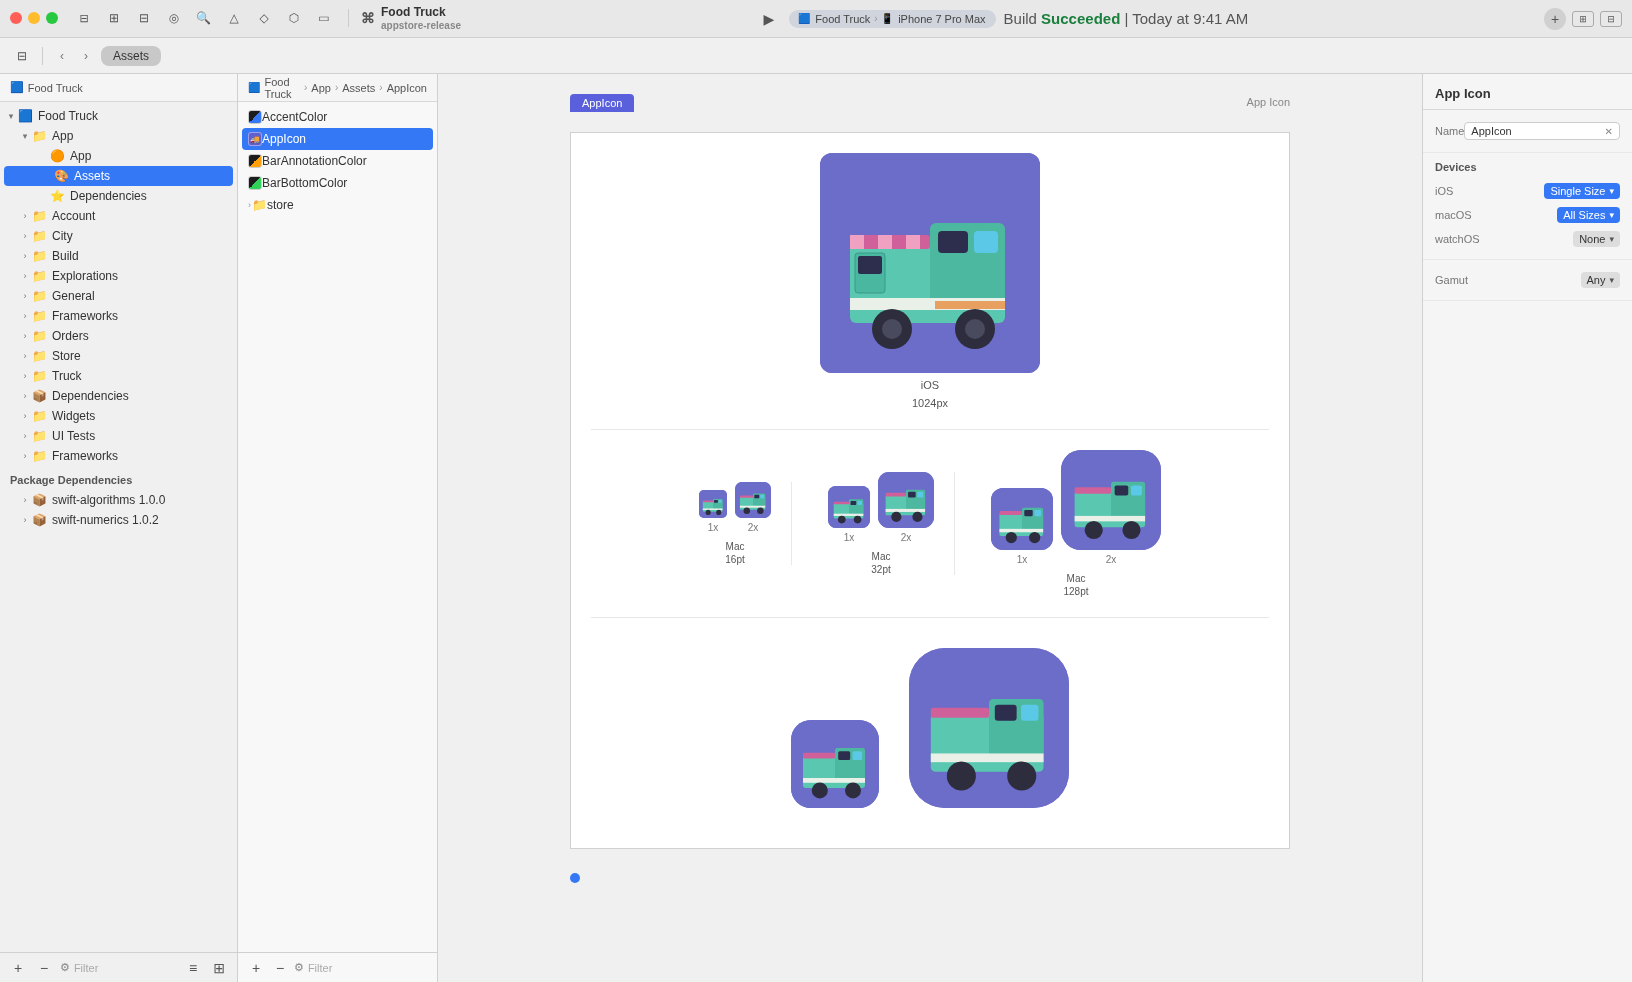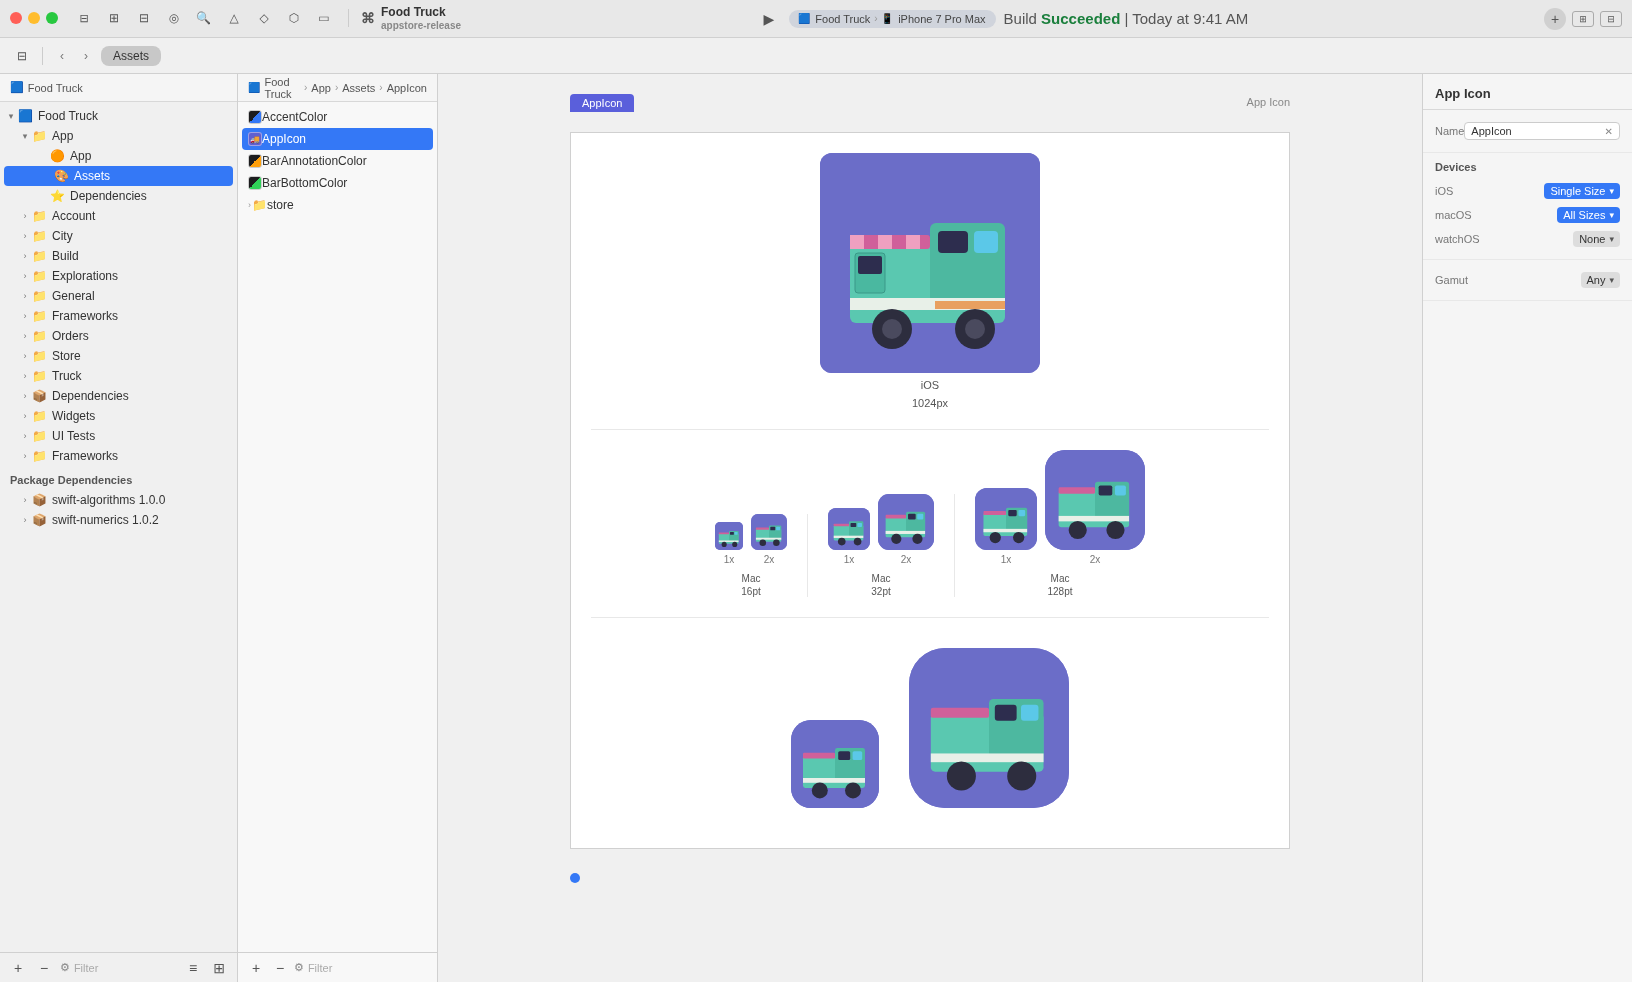--- a/index.html
+++ b/index.html
@@ -420,21 +420,21 @@
 
               <rect x="115" y="148" width="70" height="8" fill="#e8a060"></rect>
             </svg>
           </div>
           <div class="ios-label">iOS</div>
           <div class="ios-sublabel">1024px</div>
         </div>
 
         <div style="width:100%;height:1px;background:#e8e8e8;"></div>
 
-        <div style="display:flex;gap:0;width:100%;justify-content:center;align-items:flex-end;">
+        <div style="display:flex;gap:16px;width:100%;justify-content:center;align-items:center;">
 
           <div style="display:flex;flex-direction:column;align-items:center;gap:8px;padding:0 20px;border-right:1px solid #e8e8e8;">
             <div style="display:flex;align-items:flex-end;gap:8px;">
               <div style="display:flex;flex-direction:column;align-items:center;gap:4px;">
                 <div style="width:28px;height:28px;border-radius:5px;overflow:hidden;background:#7070d0;">
                   <svg width="28" height="28" viewBox="0 0 220 220">
                       <rect width="220" height="220" fill="#6b6dc8"></rect>
                       <rect x="30" y="90" width="155" height="80" rx="6" fill="#5ac8b0"></rect>
                       <rect x="110" y="70" width="75" height="80" rx="6" fill="#4db8a0"></rect>
                       <rect x="118" y="78" width="30" height="22" rx="4" fill="#2d2d4e"></rect>

